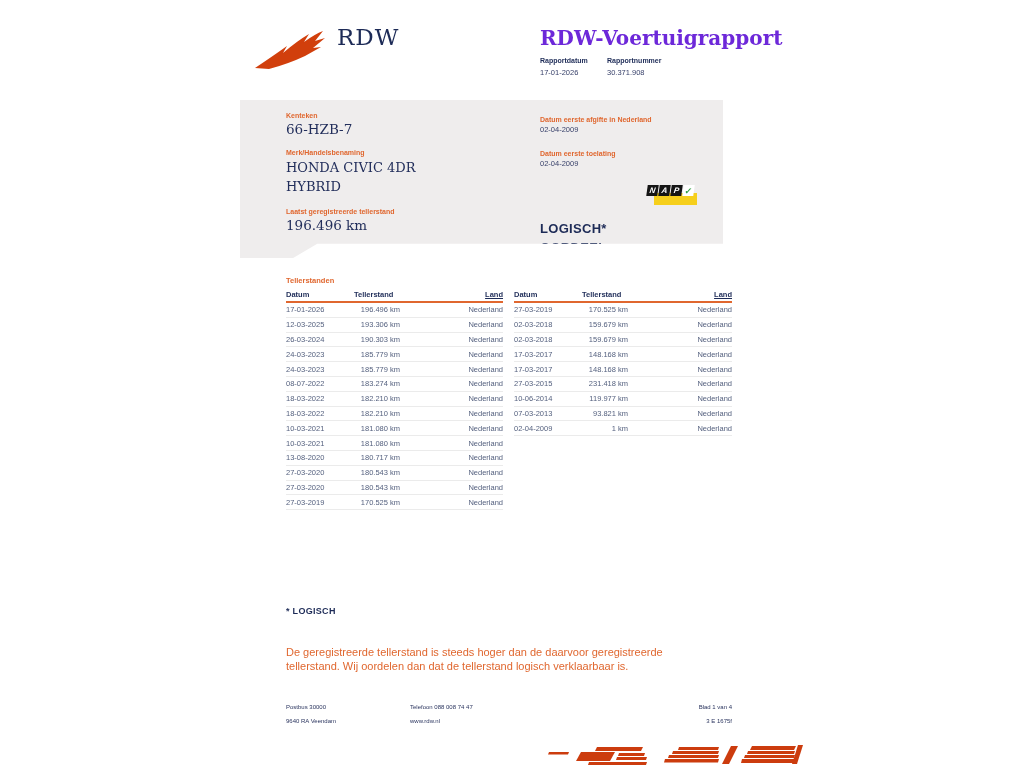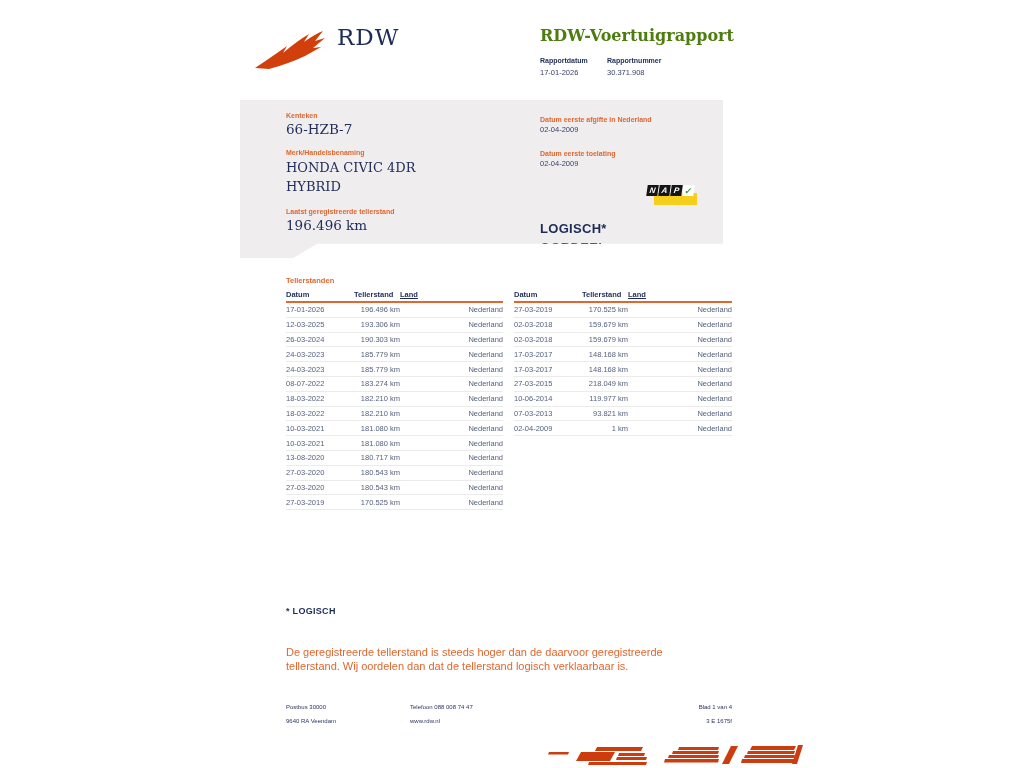--- a/index.html
+++ b/index.html
@@ -15,21 +15,21 @@
   
   .feather-svg { position:absolute; left:253px; top:26px; }
   .logo-text {
     position:absolute; left:337px; top:24px;
     font-family:"DejaVu Serif", serif;
     font-size:23px; letter-spacing:1px; color:#1d2b57;
   }
   .report-title {
     position:absolute; left:540px; top:26px;
     font-family:"DejaVu Serif", serif; font-weight:600;
-    font-size:16px; color:#4d7c0f;
+    font-size:20px; color:#6d28d9;
   }
   .meta-label { position:absolute; font-size:7px; font-weight:bold; color:#1d2b57; }
   .meta-value { position:absolute; font-size:7.5px; color:#39426b; }
 
   
   .panel {
     position:absolute; left:240px; top:100px; width:483px; height:158px;
     background:#efeded;
     clip-path: polygon(0% 0%, 100% 0%, 100% 91%, 16% 91%, 11% 100%, 0% 100%);
   }
@@ -65,21 +65,21 @@
   }
   .mtable { position:absolute; top:290px; }
   .mtable.left  { left:286px; width:217px; }
   .mtable.right { left:514px; width:218px; }
   .thead, .trow { display:grid; grid-template-columns:68px 46px 1fr; align-items:center; }
   .thead {
     height:13px; padding-bottom:2px; align-items:end;
     border-bottom:2px solid #e0672f;
     font-size:7.5px; font-weight:bold; color:#1d2b57;
   }
-  .hc.c2 { text-align:left;text-decoration:underline; }
+  .hc.c2 { text-align:right;text-decoration:underline; }
   .trow {
     height:14.8px; border-bottom:1px solid #ebebeb;
     font-size:7.5px; color:#55617f;
   }
   .trow .tcell.c1 { text-align:right; }
   .trow .tcell.c2 { text-align:right;margin-left:48px; }
 
   
   .footnote-title {
     position:absolute; left:286px; top:606px;
@@ -254,21 +254,21 @@
           <div class="tcell c1">148.168 km</div>
           <div class="tcell c2">Nederland</div>
         </div>
         <div class="trow">
           <div class="tcell c0">17-03-2017</div>
           <div class="tcell c1">148.168 km</div>
           <div class="tcell c2">Nederland</div>
         </div>
         <div class="trow">
           <div class="tcell c0">27-03-2015</div>
-          <div class="tcell c1">218.049 km</div>
+          <div class="tcell c1">231.418 km</div>
           <div class="tcell c2">Nederland</div>
         </div>
         <div class="trow">
           <div class="tcell c0">10-06-2014</div>
           <div class="tcell c1">119.977 km</div>
           <div class="tcell c2">Nederland</div>
         </div>
         <div class="trow">
           <div class="tcell c0">07-03-2013</div>
           <div class="tcell c1">93.821 km</div>

